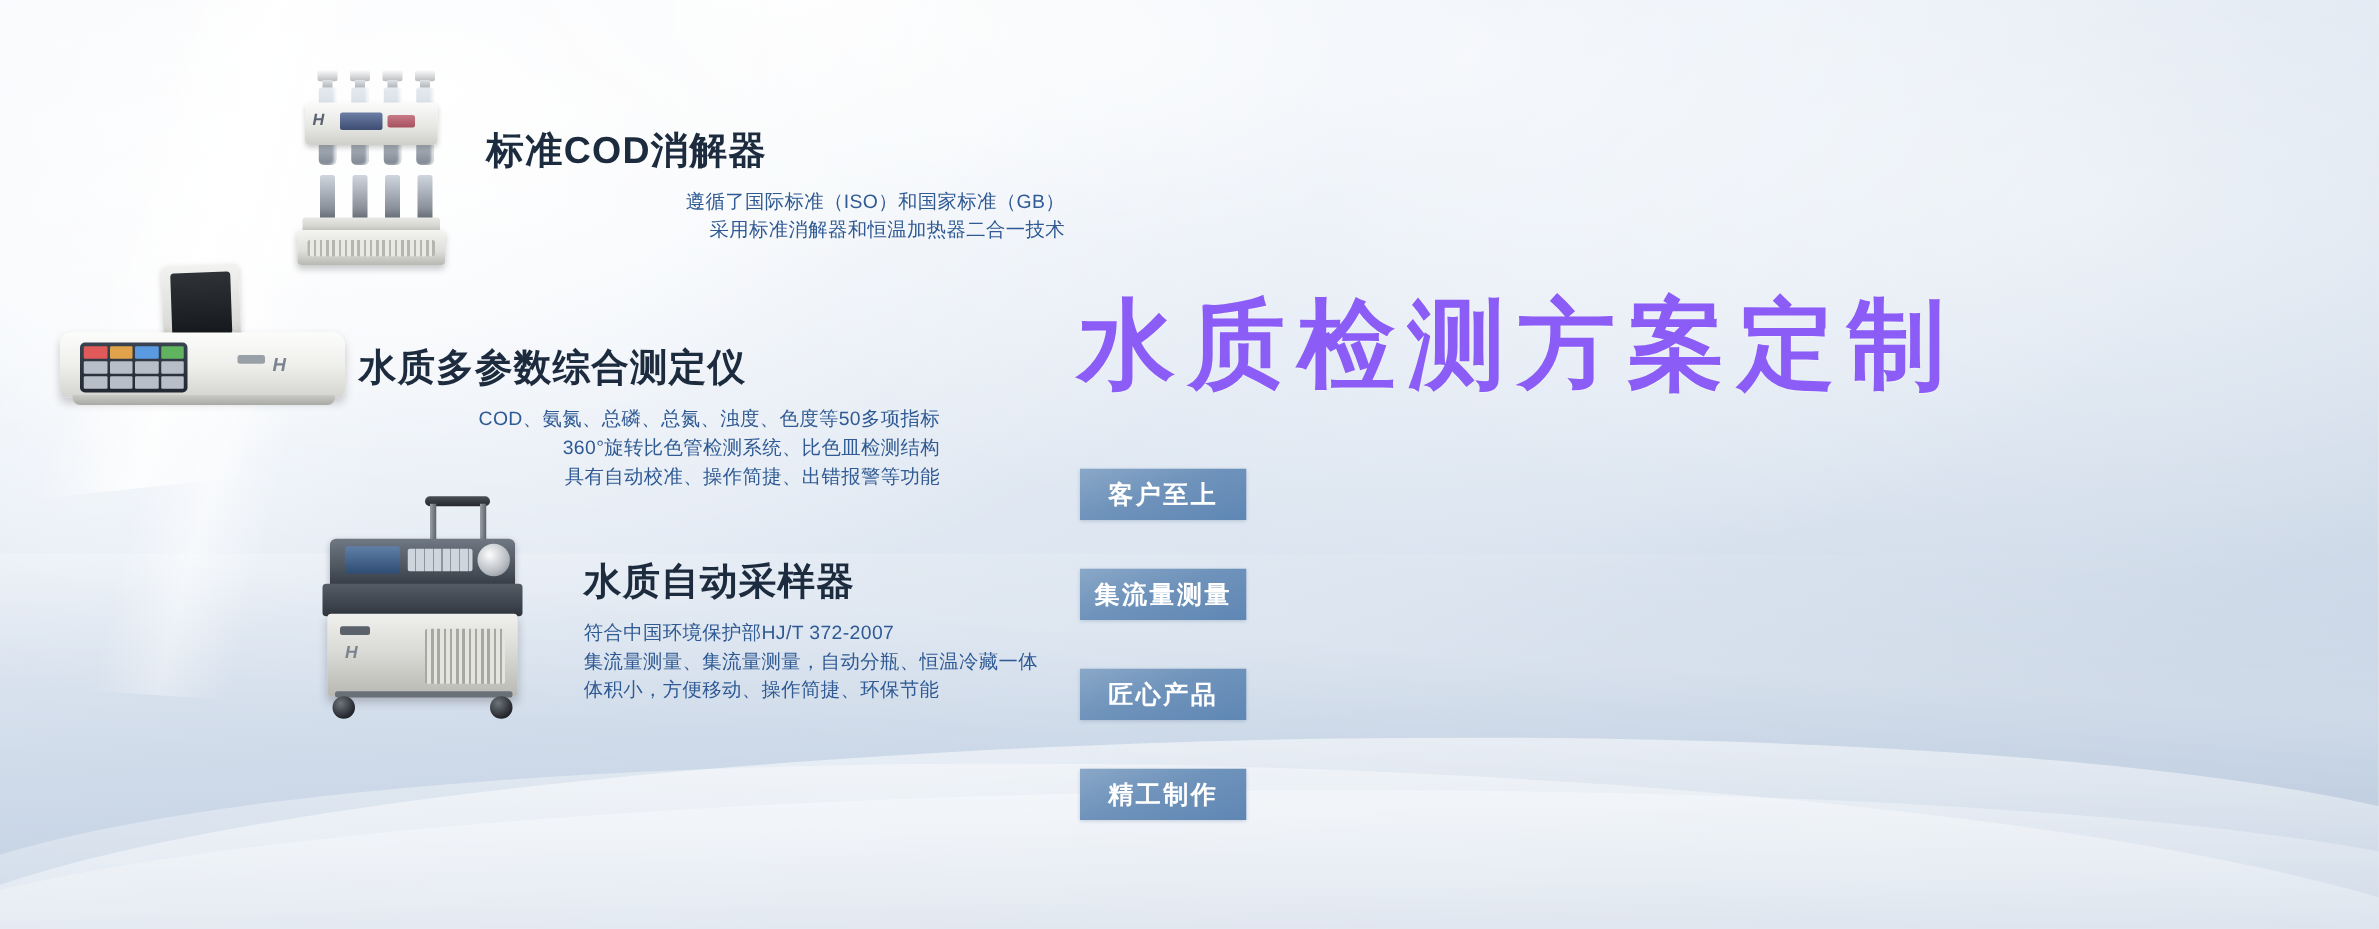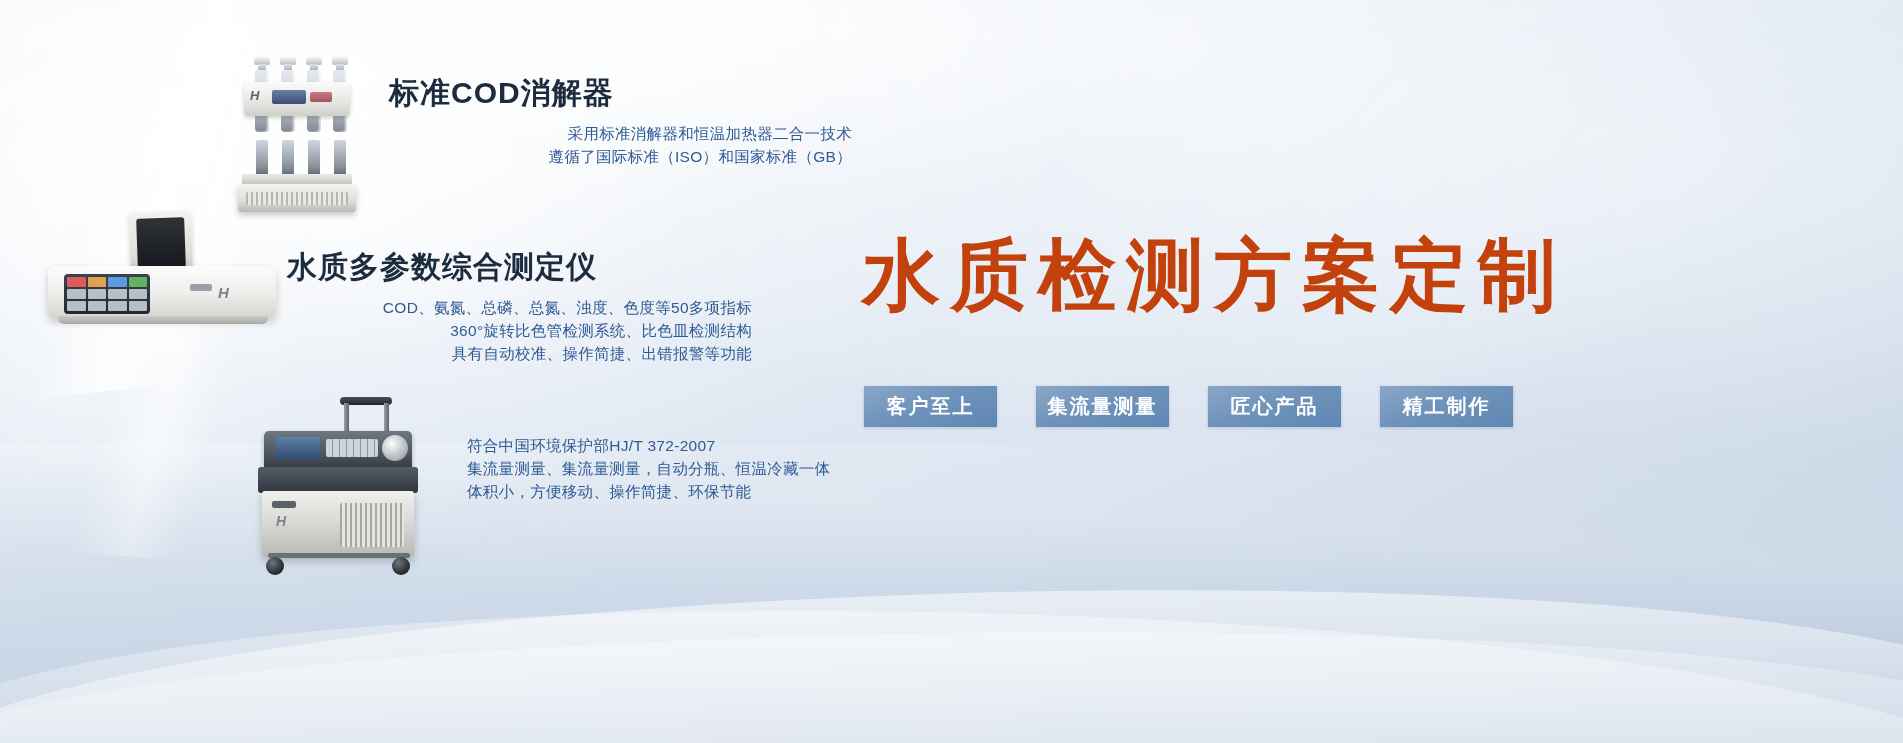--- a/index.html
+++ b/index.html
@@ -49,21 +49,21 @@
     background:
       linear-gradient(184deg, rgba(255,255,255,0) 0%, rgba(255,255,255,.20) 30%, rgba(255,255,255,0) 55%),
       linear-gradient(0deg, rgba(171,190,214,.55) 0%, rgba(171,190,214,0) 100%);
   }
   .wave{position:absolute;left:-5%;width:112%;border-radius:50%;}
   .w1{bottom:-150px;height:300px;background:linear-gradient(180deg, rgba(255,255,255,.55), rgba(255,255,255,0));transform:rotate(-1.6deg);}
   .w2{bottom:-190px;height:320px;background:linear-gradient(180deg, rgba(255,255,255,.40), rgba(255,255,255,0));transform:rotate(1.4deg);}
   .w3{bottom:-120px;height:230px;background:linear-gradient(180deg, rgba(255,255,255,.35), rgba(255,255,255,0));transform:rotate(-0.7deg);}
 
   
-  .prod{position:absolute;}
+  .prod{position:absolute;margin-top:28px;}
   .prod .p-title{
     font-size:30px;font-weight:700;color:#1d2b3e;letter-spacing:1px;
     white-space:nowrap;line-height:1.1;
   }
   .prod .p-lines{margin-top:13px;}
   .prod .p-line{
     font-size:15.5px;color:#2f5a93;line-height:23px;white-space:nowrap;letter-spacing:.3px;
   }
 
   
@@ -72,27 +72,27 @@
   
   #block2{left:287px;top:250px;}
   #block2 .p-lines{text-align:right;width:465px;}
   
   #block3{left:467px;top:421px;}
   #block3 .p-lines{text-align:left;width:404px;}
 
   
   .headline{
     position:absolute;left:862px;top:236px;
-    font-size:78px;font-weight:700;color:#c2410c;
+    font-size:78px;font-weight:700;color:#8b5cf6;
     letter-spacing:10px;white-space:nowrap;line-height:1;
     text-shadow:0 1px 0 rgba(255,255,255,.35);
   }
 
   
-  .badges{position:absolute;left:864px;top:386px;display:flex;gap:39px;}
+  .badges{position:absolute;left:864px;top:375px;display:flex;gap:39px;flex-direction:column;}
   .badge{
     width:133px;height:41px;display:flex;align-items:center;justify-content:center;
     color:#ffffff;font-size:20px;font-weight:700;letter-spacing:2px;
     background:linear-gradient(160deg,#8aa8c8 0%, #6f93bb 45%, #5f87b4 100%);
     box-shadow:0 1px 3px rgba(60,90,130,.25);
   }
 
   
   .device{position:absolute;}
 
@@ -274,35 +274,36 @@
     <div class="logo">H</div>
     <div class="vent"></div>
     <div class="axle"></div>
     <div class="wheel wl"></div>
     <div class="wheel wr"></div>
   </div>
 
   <div class="prod" id="block1">
     <div class="p-title">标准COD消解器</div>
     <div class="p-lines">
+      <div class="p-line">遵循了国际标准（ISO）和国家标准（GB）</div>
       <div class="p-line">采用标准消解器和恒温加热器二合一技术</div>
-      <div class="p-line">遵循了国际标准（ISO）和国家标准（GB）</div>
     </div>
   </div>
 
   <div class="prod" id="block2">
     <div class="p-title">水质多参数综合测定仪</div>
     <div class="p-lines">
       <div class="p-line">COD、氨氮、总磷、总氮、浊度、色度等50多项指标</div>
       <div class="p-line">360°旋转比色管检测系统、比色皿检测结构</div>
       <div class="p-line">具有自动校准、操作简捷、出错报警等功能</div>
     </div>
   </div>
 
   <div class="prod" id="block3">
+    <div class="p-title">水质自动采样器</div>
     <div class="p-lines">
       <div class="p-line">符合中国环境保护部HJ/T 372-2007</div>
       <div class="p-line">集流量测量、集流量测量，自动分瓶、恒温冷藏一体</div>
       <div class="p-line">体积小，方便移动、操作简捷、环保节能</div>
     </div>
   </div>
 
   <div class="headline">水质检测方案定制</div>
 
   <div class="badges">

